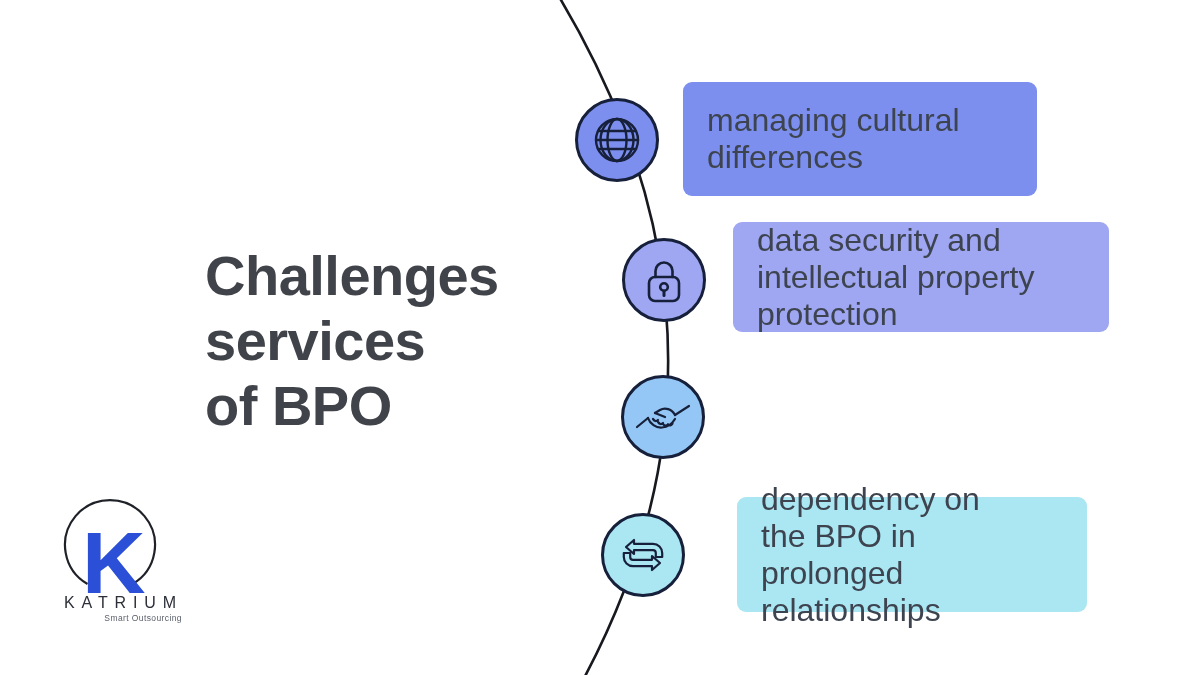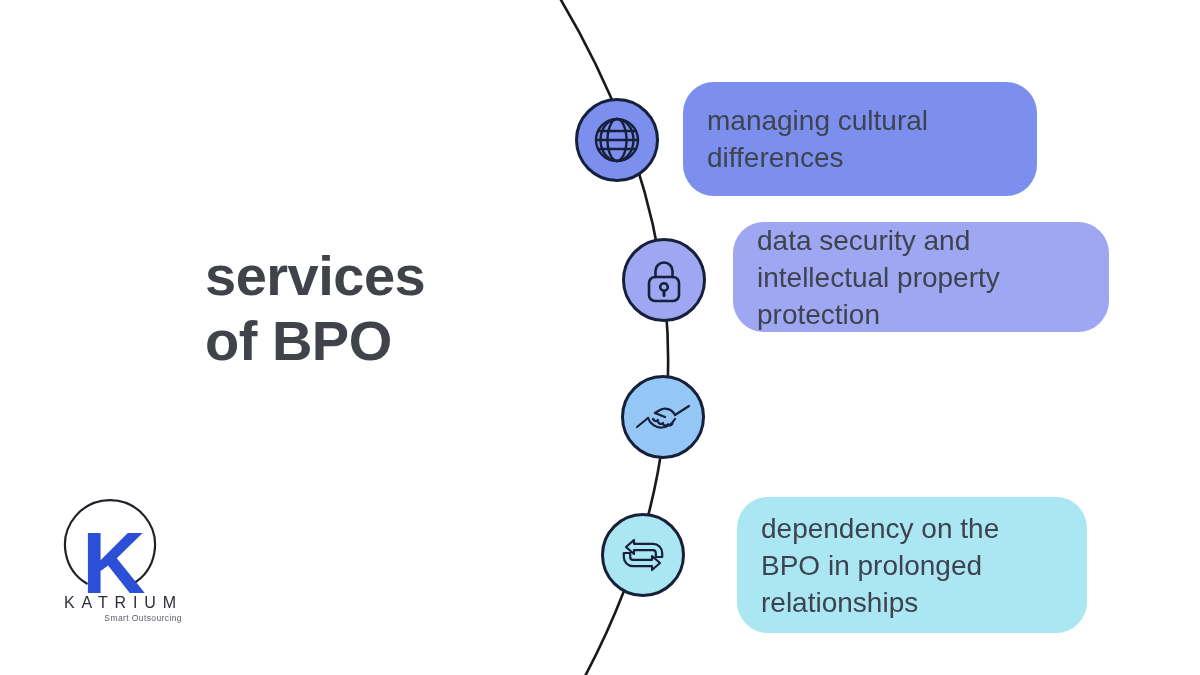--- a/index.html
+++ b/index.html
@@ -9,28 +9,28 @@
   }
   .curve-svg { position:absolute; left:0; top:0; width:1200px; height:675px; }
 
   .title {
     position:absolute; left:205px; top:243px;
     font-size:56px; font-weight:700; line-height:65px; letter-spacing:-0.5px;
   }
 
   .box {
     position:absolute; display:flex; align-items:center;
-    border-radius:31px; font-size:28px; line-height:37px;
+    border-radius:9px; font-size:32px; line-height:37px;
     padding:0 24px; box-sizing:border-box;
   }
   .box .inner { display:block; }
   .box1 { left:683px; top:82px;  width:354px; height:114px; }
   .box2 { left:733px; top:222px; width:376px; height:110px; }
   .box3 { left:753px; top:362px; width:357px; height:105px; }
-  .box4 { left:737px; top:497px; width:350px; height:136px; }
+  .box4 { left:737px; top:497px; width:350px; height:115px; }
   .box1 .inner { max-width:310px; }
   .box2 .inner { max-width:310px; }
   .box3 .inner { max-width:285px; }
   .box4 .inner { max-width:260px; }
 
   .node {
     position:absolute; width:84px; height:84px; border-radius:50%;
     border:3px solid; box-sizing:border-box;
     display:flex; align-items:center; justify-content:center;
   }
@@ -46,20 +46,21 @@
 </head>
 <body>
 
 <div class="canvas" style="background: rgb(255, 255, 255); color: rgb(61, 68, 80);">
 
   <svg class="curve-svg">
     <path d="M 558 -5 Q 765 340 583 680" fill="none" stroke-width="2.6" stroke="#17191f"></path>
   </svg>
 
   <div class="title" style="color: rgb(64, 67, 73);">
+    <div>Challenges</div>
     <div>services</div>
     <div>of BPO</div>
   </div>
 
   <div class="node node1" style="background: rgb(124, 143, 238); border-color: rgb(23, 32, 58); color: rgb(23, 32, 58);">
     <svg width="52" height="52" viewBox="-26 -26 52 52" fill="none" stroke="currentColor" stroke-width="2.4" stroke-linecap="round">
       <circle r="21"></circle>
       <ellipse rx="9.5" ry="21"></ellipse>
       <ellipse rx="16.5" ry="21"></ellipse>
       <line x1="-21" y1="0" x2="21" y2="0"></line>

